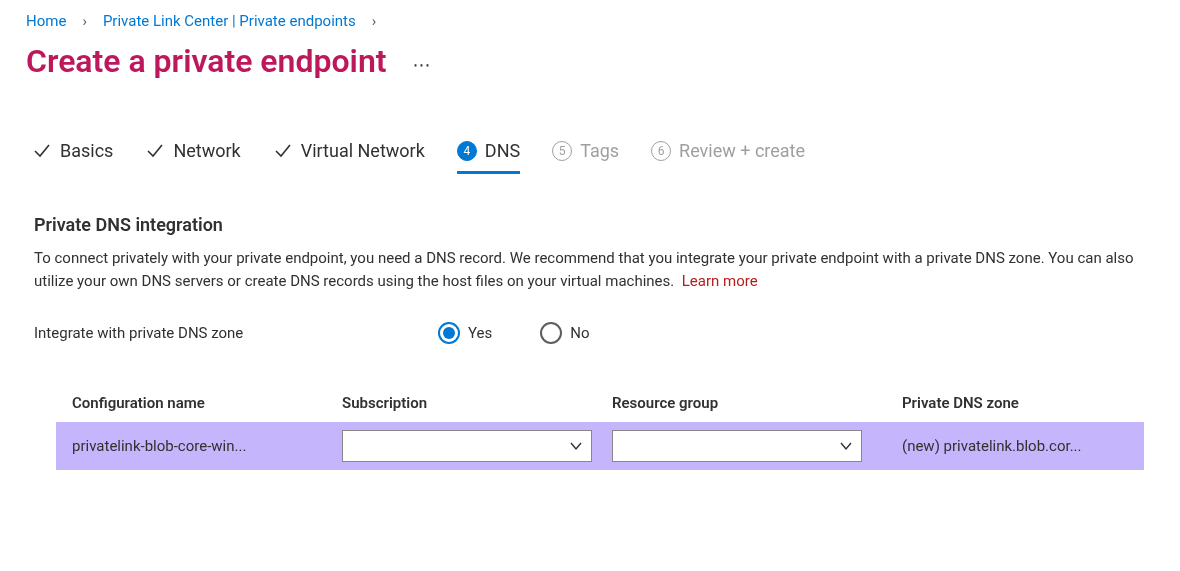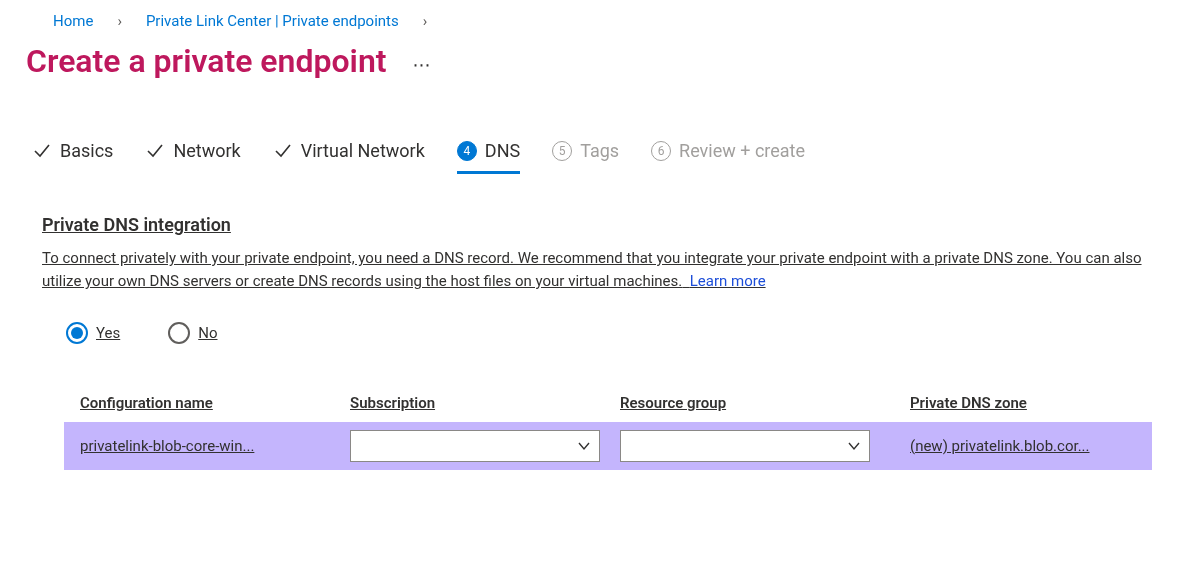--- a/index.html
+++ b/index.html
@@ -12,25 +12,24 @@
     background: #fff;
   }
   .page {
     width: 1180px;
     padding: 12px 26px 40px 26px;
   }
   
   .breadcrumb {
     display: flex;
     align-items: flex-end;
-    gap: 24px;
+    gap: 16px;
     font-size: 15px;
     color: #0078d4;
     margin-bottom: 6px;
-    margin-left: 27px;
   }
   .breadcrumb a {
     color: #0078d4;
     text-decoration: none;
     cursor: pointer;
   }
   .breadcrumb .sep {
     color: #605e5c;
     font-size: 15px;
   }
@@ -96,33 +95,33 @@
     border-radius: 50%;
     font-size: 12px;
     line-height: 1;
     border: 1px solid #605e5c;
     color: #605e5c;
     background: #fff;
   }
   .check-icon svg { display:block; }
 
   
-  .content { margin-left: 16px; max-width: 1110px; text-decoration: underline; }
+  .content { margin-left: 8px; max-width: 1110px; }
   h2.section {
     font-size: 18px;
     font-weight: 600;
     margin: 0 0 12px 0;
   }
   p.desc {
     margin: 0 0 28px 0;
     font-size: 15px;
     line-height: 1.55;
     color: #323130;
   }
-  a.link { color: #1d4ed8; text-decoration: none; cursor:pointer;}
+  a.link { color: #b91c1c; text-decoration: none; cursor:pointer;}
   .form-row {
     display: flex;
     align-items: center;
     margin-bottom: 40px;
   }
   .form-label { width: 380px; font-size: 15px; }
   .radios { display:flex; align-items:center; gap: 24px; font-size:15px;}
   .radio {
     display:inline-flex; align-items:center; gap:8px; cursor:pointer;padding-left:24px;
   }
@@ -219,20 +218,21 @@
   </div>
 
   <div class="content">
     <h2 class="section">Private DNS integration</h2>
     <p class="desc">
       <span>To connect privately with your private endpoint, you need a DNS record. We recommend that you integrate your private endpoint with a private DNS zone. You can also utilize your own DNS servers or create DNS records using the host files on your virtual machines.</span>
       &nbsp;<a class="link">Learn more</a>
     </p>
 
     <div class="form-row">
+      <div class="form-label">Integrate with private DNS zone</div>
       <div class="radios">
         <label class="radio selected">
           <span class="radio-outer">
               <span class="radio-dot"></span>
             </span>
           <span>Yes</span>
         </label>
         <label class="radio">
           <span class="radio-outer">
               <span class="radio-dot"></span>

